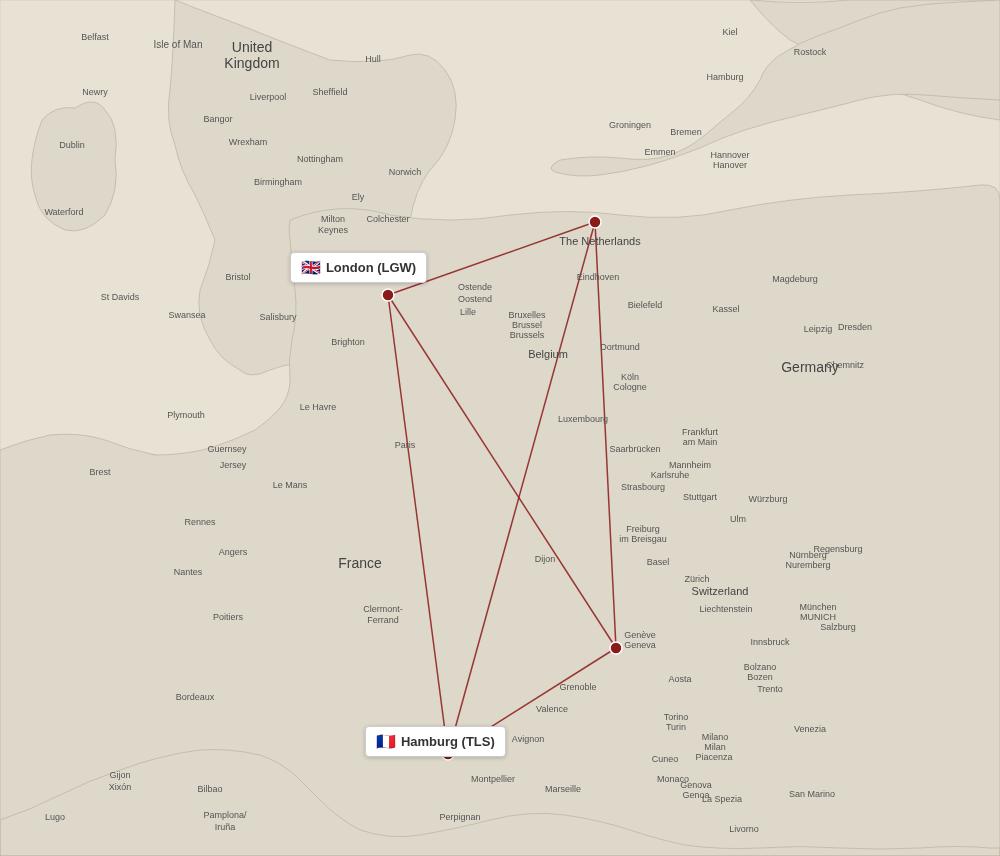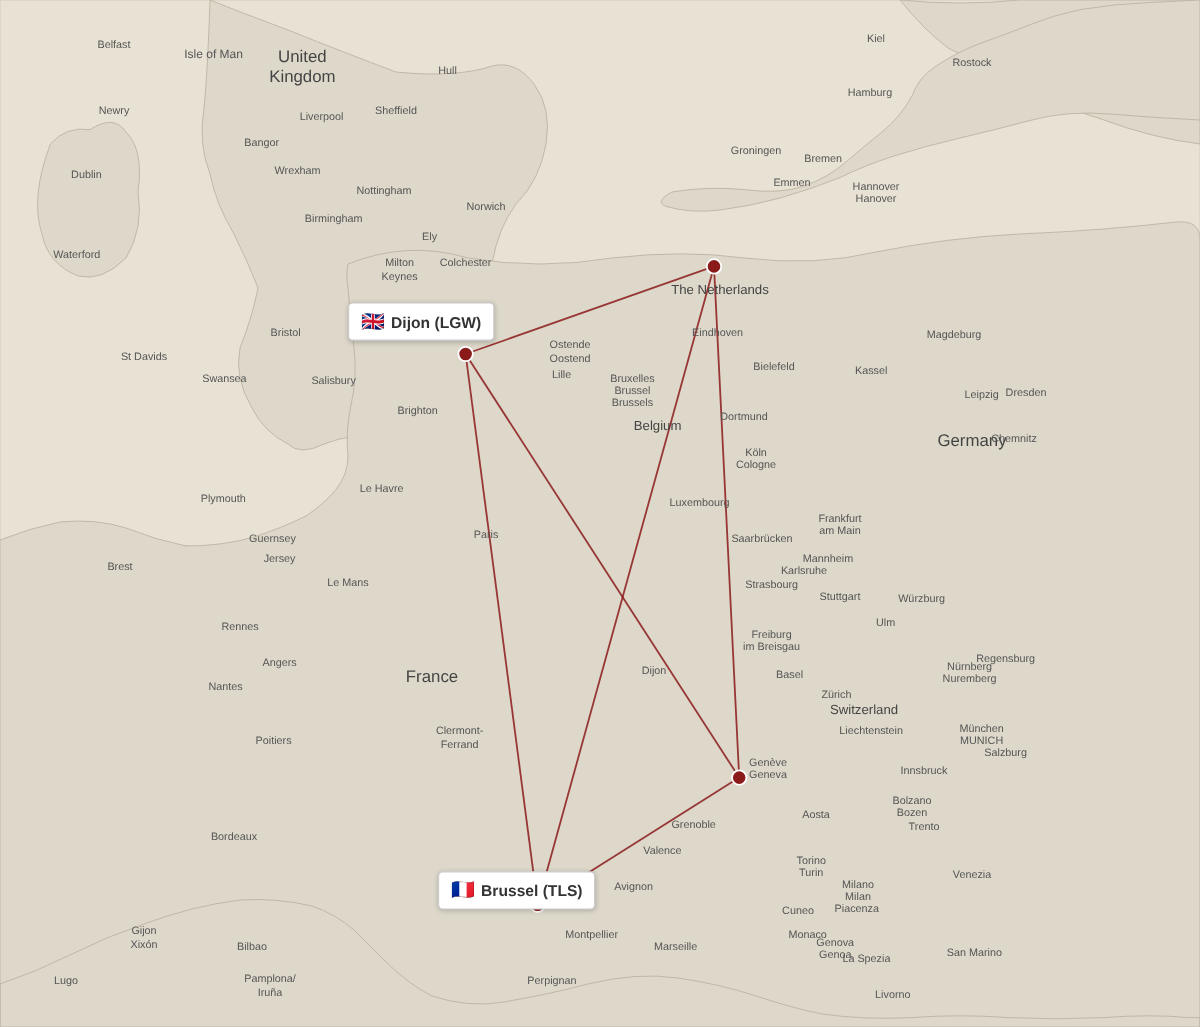--- a/index.html
+++ b/index.html
@@ -283,20 +283,20 @@
     <text x="770" y="645" font-family="Arial" font-size="9" fill="#555" text-anchor="middle">Innsbruck</text>
     <text x="760" y="670" font-family="Arial" font-size="9" fill="#555" text-anchor="middle">Bolzano</text>
     <text x="760" y="680" font-family="Arial" font-size="9" fill="#555" text-anchor="middle">Bozen</text>
     <text x="715" y="740" font-family="Arial" font-size="9" fill="#555" text-anchor="middle">Milano</text>
     <text x="715" y="750" font-family="Arial" font-size="9" fill="#555" text-anchor="middle">Milan</text>
     <text x="812" y="797" font-family="Arial" font-size="9" fill="#555" text-anchor="middle">San Marino</text>
   </svg>
 
   <div class="airport-label" style="left: 290px; top: 252px;">
     <span class="flag">🇬🇧</span>
-    <span>Dijon (LGW)</span>
+    <span>London (LGW)</span>
   </div>
 
   <div class="airport-label" style="left: 365px; top: 726px;">
     <span class="flag">🇫🇷</span>
-    <span>Brussel (TLS)</span>
+    <span>Hamburg (TLS)</span>
   </div>
 </div>
 
 </body></html>

